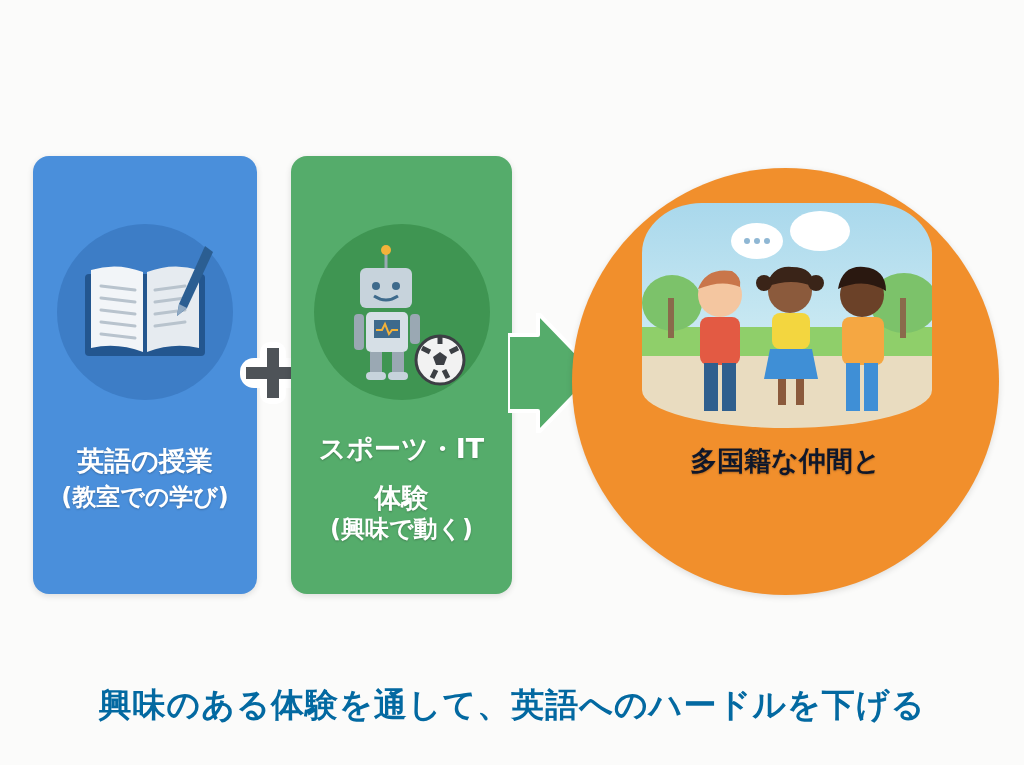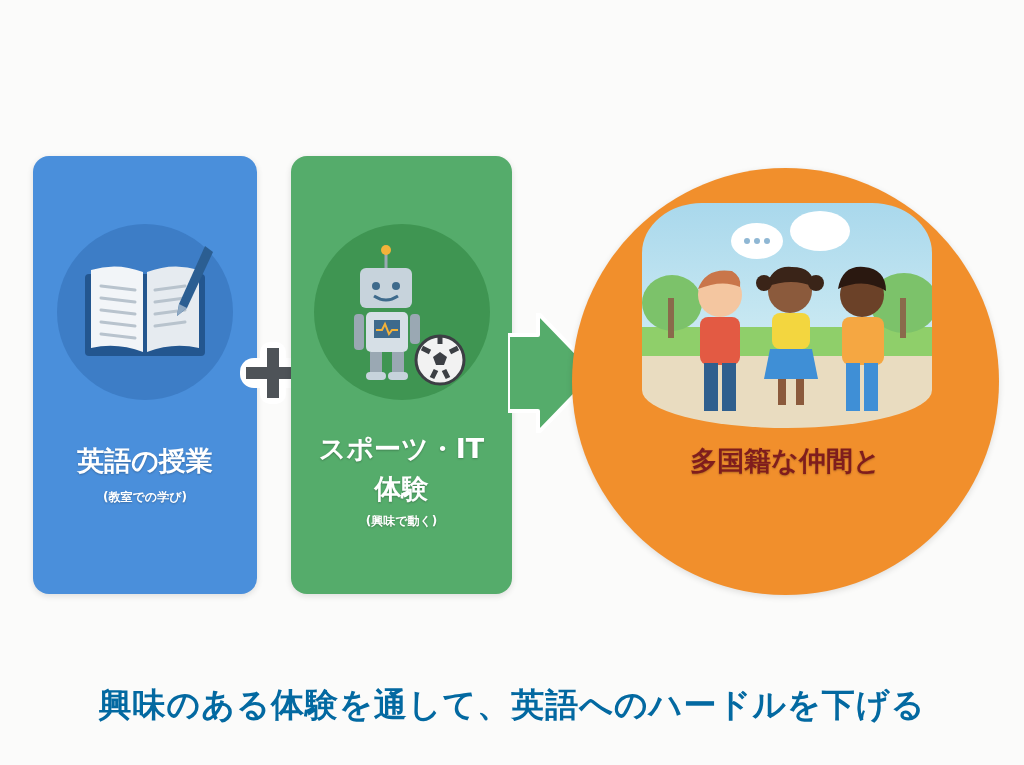--- a/index.html
+++ b/index.html
@@ -19,36 +19,36 @@
     position: absolute; left: 50%; transform: translateX(-50%);
     top: 68px; width: 176px; height: 176px; border-radius: 50%;
   }
   .card-blue .icon-circle { background: #3d7dc6; }
   .card-green .icon-circle { background: #3f9552; }
   .card-label {
     position: absolute; left: 0; right: 0; text-align: center; color: #fff;
     font-weight: bold; text-shadow: 0 1px 2px rgba(0,0,0,0.25);
   }
   .title { font-size: 27px; line-height: 34px; }
-  .sub { font-size: 12px; line-height: 26px; }
+  .sub { font-size: 24px; line-height: 26px; }
   .plus {
     position: absolute; left: 238px; top: 340px; width: 70px; height: 66px;
   }
   .arrow { position: absolute; left: 508px; top: 313px; width: 90px; height: 120px; }
   .orange-circle {
     position: absolute; left: 572px; top: 168px; width: 427px; height: 427px;
     border-radius: 50%; background: #f18f2c;
     box-shadow: 0 2px 6px rgba(0,0,0,0.12);
   }
   .scene {
     position: absolute; left: 70px; top: 35px; width: 290px; height: 225px;
     border-radius: 60px 60px 50% 50% / 50px 50px 38px 38px; overflow: hidden;
     background: linear-gradient(#a9d8ec 0%, #c8e8f2 55%, #8fcf6a 55%, #8fcf6a 68%, #e9dcc0 68%);
   }
-  .orange-text { position: absolute; left: 0; right: 0; text-align: center; color: #7f1d1d; font-weight: bold; text-shadow: 0 1px 2px rgba(0,0,0,0.25); }
+  .orange-text { position: absolute; left: 0; right: 0; text-align: center; color: #0f172a; font-weight: bold; text-shadow: 0 1px 2px rgba(0,0,0,0.25); }
   .bottom-caption {
     position: absolute; left: 0; right: 0; top: 683px; text-align: center;
     font-size: 33px; font-weight: bold; color: #0369a1; letter-spacing: 1px;
   }
 </style>
 </head>
 <body>
 
 <div class="card card-blue">
   <div class="icon-circle">
@@ -99,22 +99,22 @@
       <rect x="56" y="128" width="12" height="22" fill="#9aa8b3"></rect>
         <rect x="78" y="128" width="12" height="22" fill="#9aa8b3"></rect>
       <rect x="52" y="148" width="20" height="8" rx="4" fill="#c7d3dc"></rect>
         <rect x="74" y="148" width="20" height="8" rx="4" fill="#c7d3dc"></rect>
       <circle cx="126" cy="136" r="24" fill="#f2f2f2" stroke="#3c3f44" stroke-width="3"></circle>
       <polygon points="126,128 133,133 130,141 122,141 119,133" fill="#3c3f44"></polygon>
       <path d="M108 124 L116 128 M144 124 L136 128 M118 154 L122 146 M134 154 L130 146 M126 112 L126 120" stroke="#3c3f44" stroke-width="5"></path>
     </svg>
   </div>
   <div class="card-label title" style="top:276px;">スポーツ・IT</div>
-  <div class="card-label title" style="top:316px;font-family:Liberation Serif, serif;">体験</div>
-  <div class="card-label sub" style="top:352px;">(興味で動く)</div>
+  <div class="card-label title" style="top:325px;font-family:Liberation Serif, serif;">体験</div>
+  <div class="card-label sub" style="top:360px;">(興味で動く)</div>
 </div>
 
 <svg class="arrow" viewBox="0 0 90 120">
   <polygon points="0,22 30,22 30,0 88,60 30,120 30,98 0,98" fill="#55ac6b" stroke="#fff" stroke-width="4" stroke-linejoin="round"></polygon>
 </svg>
 
 <div class="orange-circle">
   <div class="scene">
     <svg width="290" height="225" viewBox="0 0 290 225">
       <ellipse cx="30" cy="100" rx="30" ry="28" fill="#7cc26a"></ellipse>

